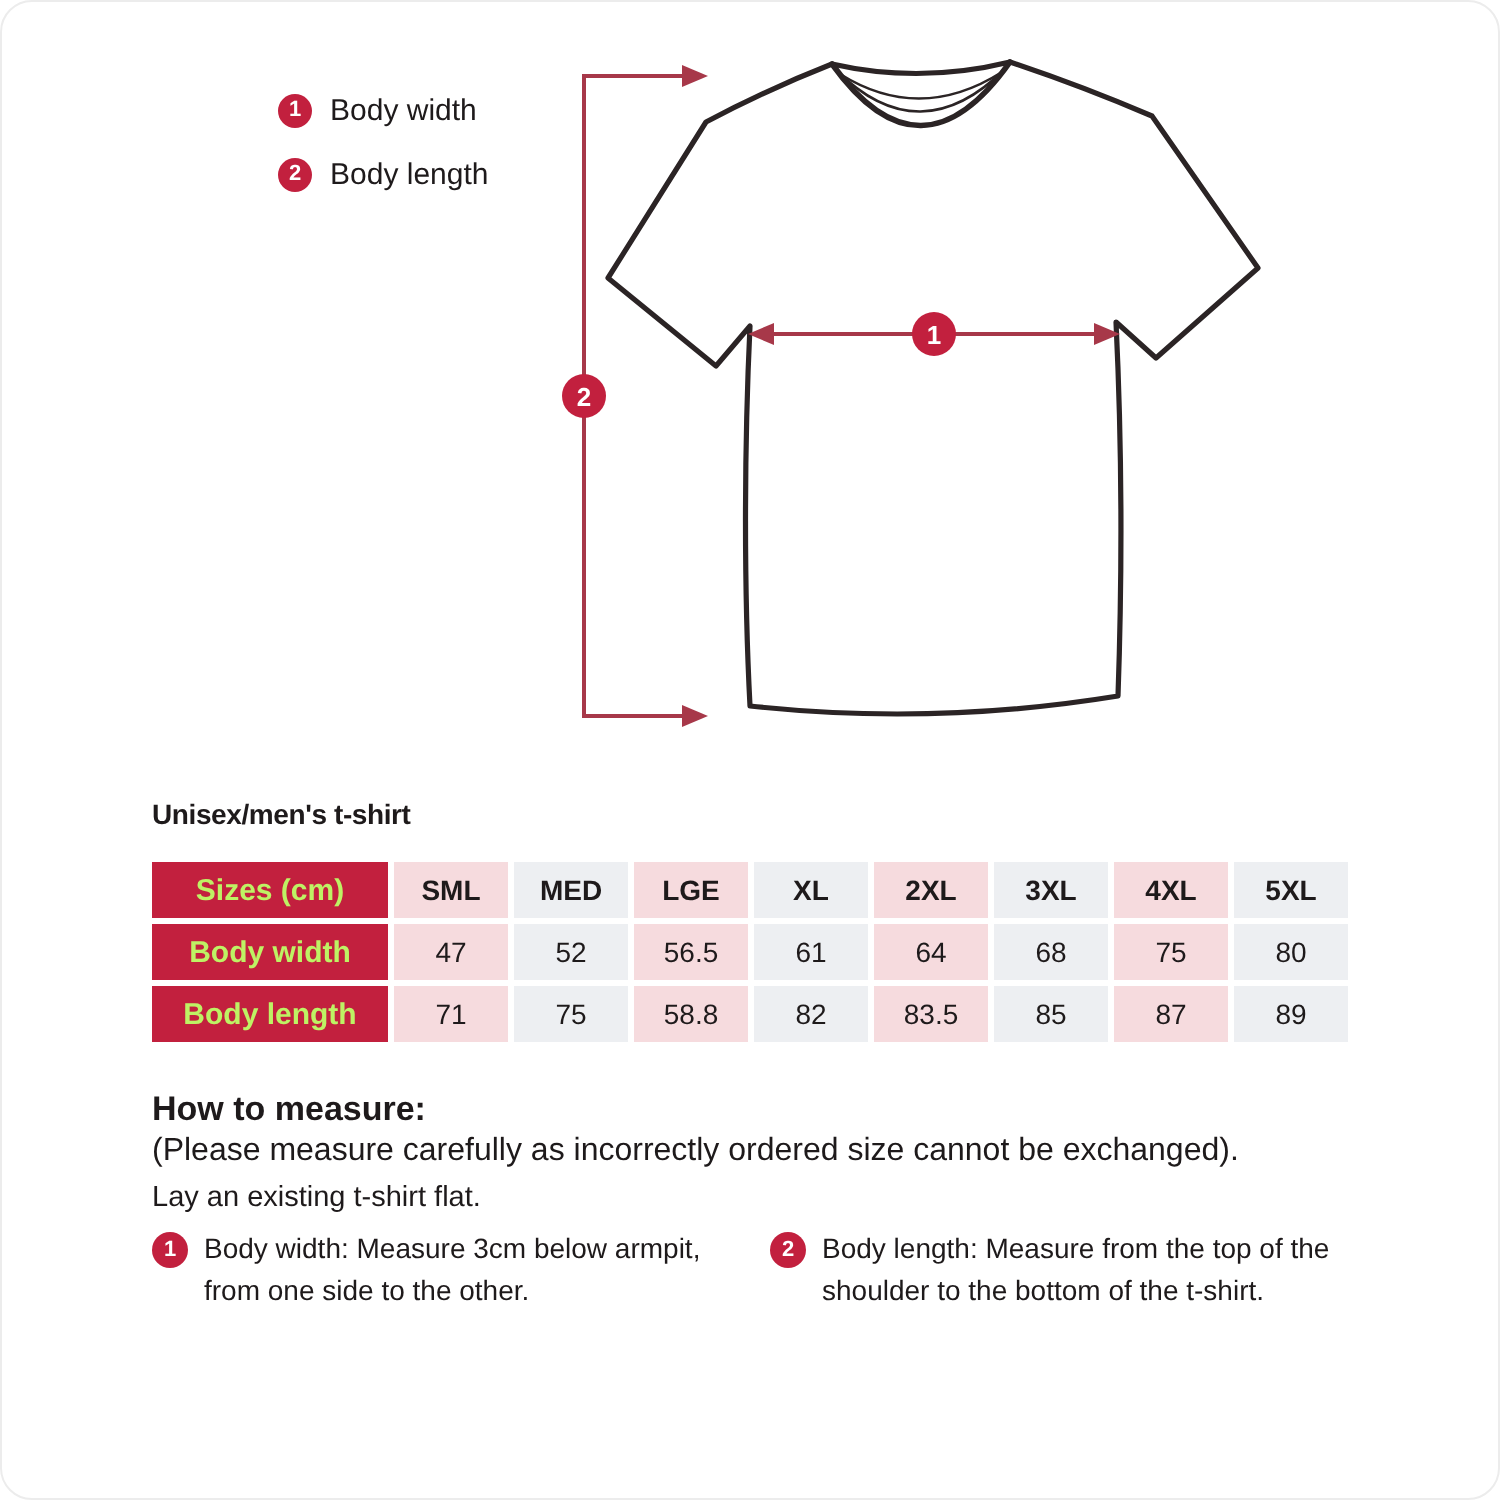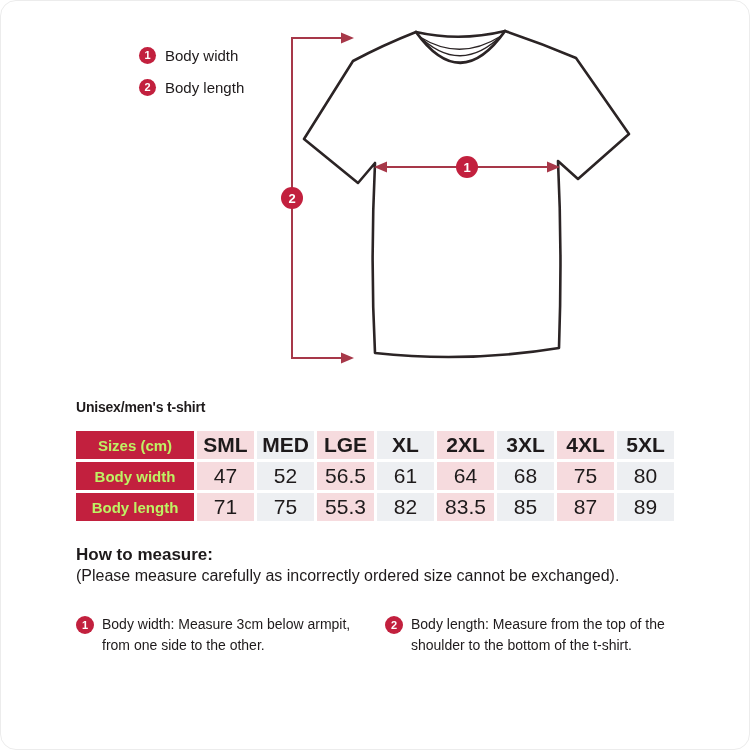--- a/index.html
+++ b/index.html
@@ -20,21 +20,21 @@
   .diagram-badge-1{left:455px;top:155px;}
   .diagram-badge-2{left:280px;top:186px;}
   .legend{position:absolute;left:138px;top:46px;display:flex;flex-direction:column;gap:15px;}
   .legend-item{display:flex;align-items:center;gap:9px;}
   .legend-label{font-size:15px;}
   
   .title{position:absolute;left:75px;top:398px;margin:0;font-size:14px;font-weight:700;letter-spacing:-0.2px;}
   
   .size-table{position:absolute;left:72px;top:427px;border-collapse:separate;border-spacing:3px;}
   .size-table th,.size-table td{
-    height:28px;padding:0;text-align:center;vertical-align:middle;font-size:21px;
+    height:28px;padding:0;text-align:center;vertical-align:middle;font-size:14px;
   }
   .size-table .head{width:118px;background:#c2203e;color:#bef264;font-weight:700;font-size:15px;}
   .size-table .col{width:57px;font-weight:700;color:#1e1a1b;}
   .size-table td.val{font-weight:400;}
   .pink{background:#f6dbde;}
   .gray{background:#edeff2;}
   
   .howto-heading{position:absolute;left:75px;top:544px;margin:0;font-size:17px;font-weight:700;}
   .howto-note{position:absolute;left:75px;top:566px;font-size:16px;}
   .howto-intro{position:absolute;left:75px;top:590px;font-size:14.5px;}
@@ -113,32 +113,33 @@
       <td class="val gray">61</td>
       <td class="val pink">64</td>
       <td class="val gray">68</td>
       <td class="val pink">75</td>
       <td class="val gray">80</td>
     </tr>
     <tr>
       <td class="head">Body length</td>
       <td class="val pink">71</td>
       <td class="val gray">75</td>
-      <td class="val pink">55.3</td>
+      <td class="val pink">58.8</td>
       <td class="val gray">82</td>
       <td class="val pink">83.5</td>
       <td class="val gray">85</td>
       <td class="val pink">87</td>
       <td class="val gray">89</td>
     </tr>
   </tbody>
     </table>
 
   <h2 class="howto-heading">How to measure:</h2>
   <div class="howto-note">(Please measure carefully as incorrectly ordered size cannot be exchanged).</div>
+  <div class="howto-intro">Lay an existing t-shirt flat.</div>
 
   <div class="steps">
     <div class="step">
       <span class="badge badge-md">1</span>
       <span class="step-text w1">Body width: Measure 3cm below armpit, from one side to the other.</span>
     </div>
     <div class="step">
       <span class="badge badge-md">2</span>
       <span class="step-text w2">Body length: Measure from the top of the shoulder to the bottom of the t-shirt.</span>
     </div>

